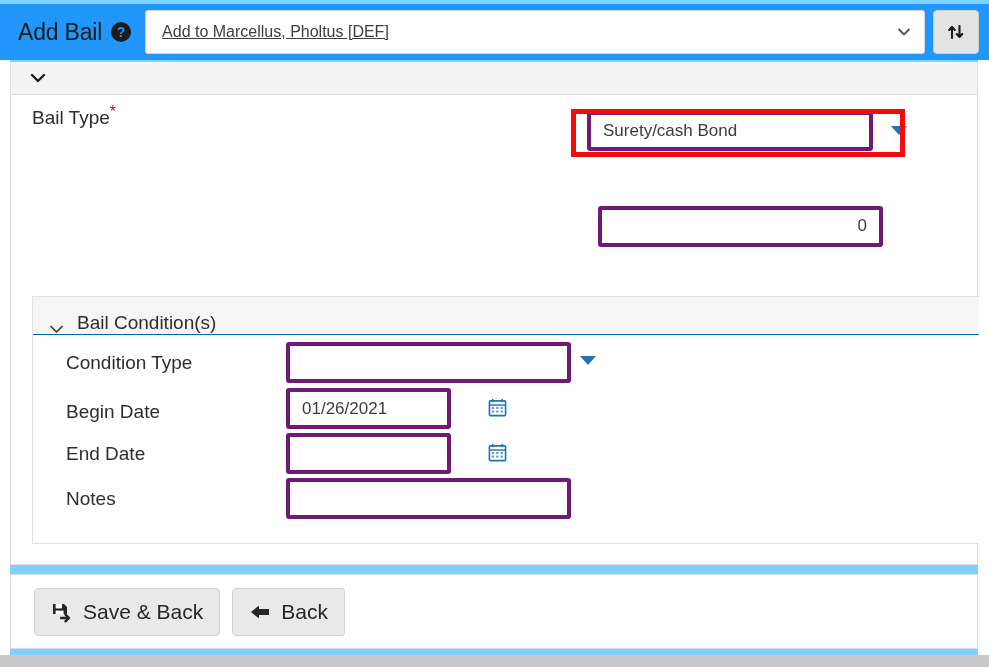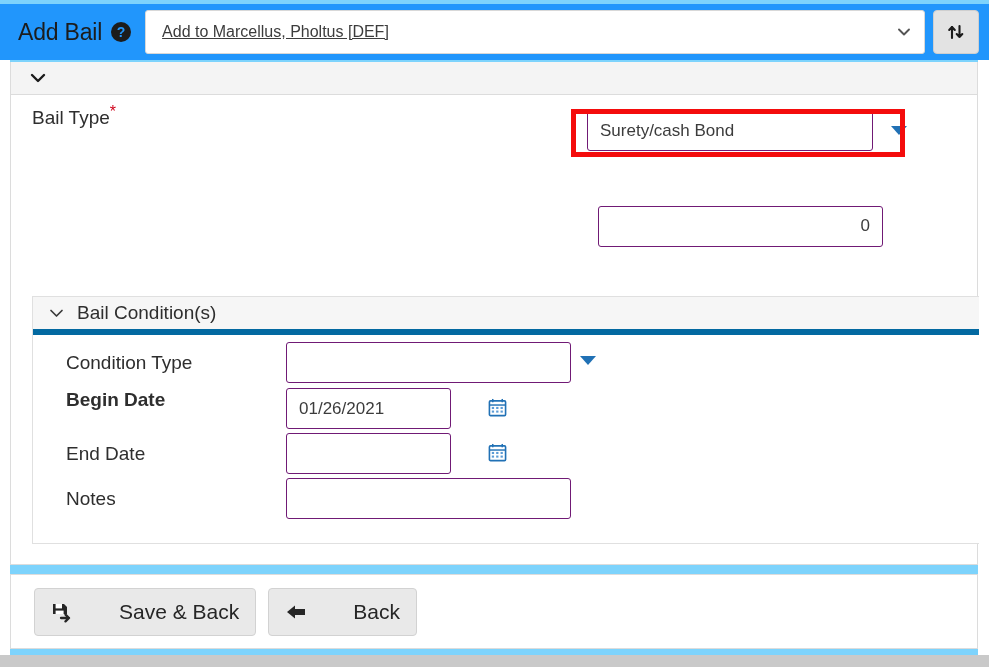--- a/index.html
+++ b/index.html
@@ -118,21 +118,21 @@
     transform: translateY(-50%);
     font-size: 19px;
     color: #2e2e2e;
     white-space: nowrap;
   }
   .req { color: #d0021b; font-size: 16px; vertical-align: super; line-height: 0; }
 
   .fld {
     position: absolute;
     background: #ffffff;
-    border: 1px solid #701a75;
+    border: 4px solid #701a75;
     border-radius: 3px;
     font-size: 17px;
     color: #3c3c3c;
     display: flex;
     align-items: center;
     padding: 0 12px;
   }
   .fld.right { justify-content: flex-end; }
 
   .tri-down {
@@ -165,23 +165,23 @@
     position: absolute;
     left: 21px; top: 201px;
     width: 947px;
     border: 1px solid #e0e0e0;
     border-right: none;
     background: #ffffff;
   }
   .cond-head {
     height: 38px;
     background: #f6f6f6;
-    border-bottom: 6px solid #0369a1;
-    display: flex;
-    align-items: center;
+    border-bottom: 1px solid #0369a1;
+    display: flex;
+    align-items: flex-end;
     padding-left: 16px;
     cursor: pointer;
   }
   .cond-head-title {
     font-size: 19px;
     color: #2e2e2e;
     margin-left: 13px;
   }
   .cond-body {
     position: relative;
@@ -213,21 +213,20 @@
     border: 1px solid #d2d2d2;
     border-radius: 4px;
     display: flex;
     align-items: center;
     padding: 0 16px;
     font-size: 21px;
     color: #262626;
     cursor: pointer;
     margin-right: 12px;
     white-space: nowrap;
-    gap: 36px;
   }
   .btn svg { margin-right: 10px; flex: 0 0 auto; }
 
   .bottom-strip {
     position: absolute;
     left: 0; top: 655px;
     width: 989px; height: 12px;
     background: #c9c9c9;
   }
   .left-edge {
@@ -332,21 +331,21 @@
       </div>
 
       <div class="cond-body">
 
         <div class="cond-label" style="top:17px;">Condition Type</div>
         <div class="fld" style="left:253px; top:7px; width:285px; height:41px;">
           <span></span>
         </div>
         <div class="tri-down" style="left:547px; top:21px;"></div>
 
-        <div class="cond-label" style="top:54px;font-weight:bold;">Begin Date</div>
+        <div class="cond-label" style="top:66px;">Begin Date</div>
         <div class="fld" style="left:253px; top:53px; width:165px; height:41px;">
           <span>01/26/2021</span>
         </div>
         <svg class="cal-icon" style="left:455px; top:63px;" viewBox="0 0 20 20">
           <rect x="1.5" y="3" width="17" height="15.5" rx="1.2" fill="#ffffff" stroke="#2171b5" stroke-width="1.7"></rect>
           <line x1="5" y1="1" x2="5" y2="4.5" stroke="#2171b5" stroke-width="1.6"></line>
           <line x1="15" y1="1" x2="15" y2="4.5" stroke="#2171b5" stroke-width="1.6"></line>
           <line x1="1.5" y1="7.4" x2="18.5" y2="7.4" stroke="#2171b5" stroke-width="1.5"></line>
           <g fill="#5b9bd5">
             <rect x="4" y="9.4" width="2.4" height="2.2"></rect>

